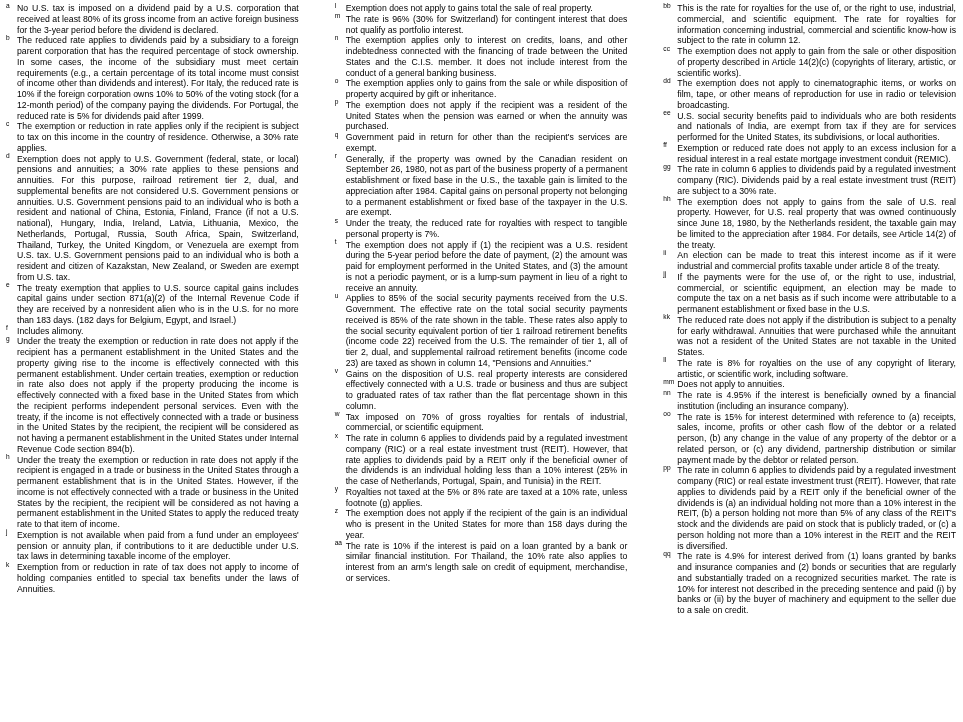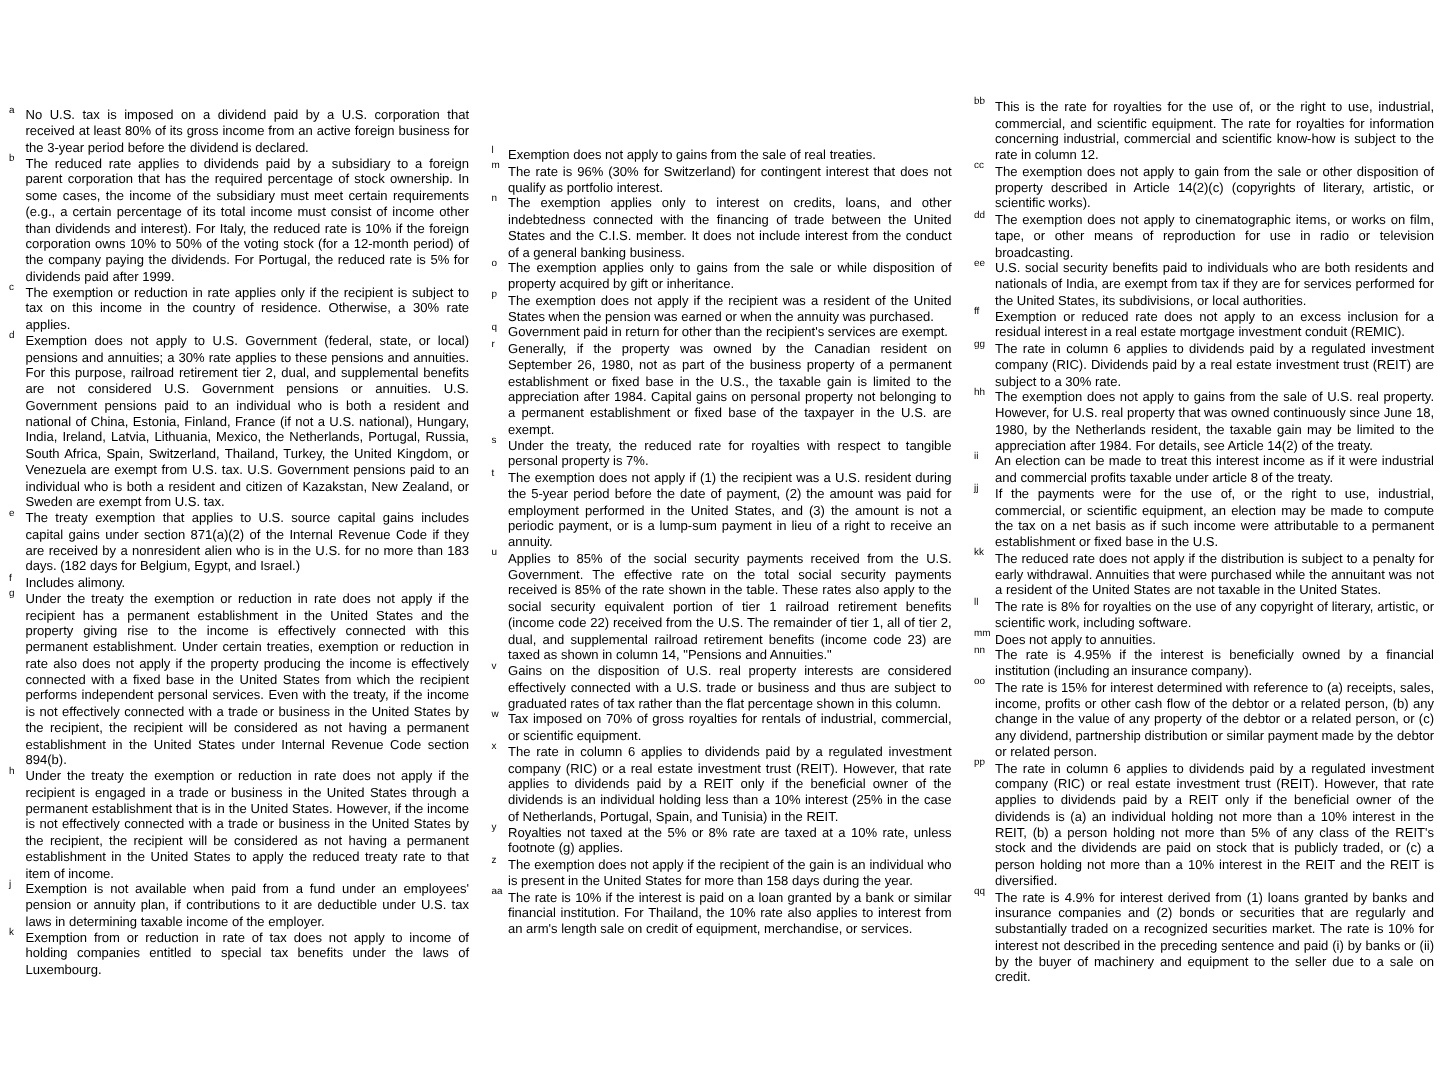--- a/index.html
+++ b/index.html
@@ -1,29 +1,28 @@
 <!DOCTYPE html>
 <html><head>
 <meta charset="utf-8">
 <style>
   html, body { margin: 0; padding: 0; background: #ffffff; }
   .page {
     width: 963px;
     height: 722px;
     box-sizing: border-box;
     display: flex;
-    gap: 14px;
+    gap: 35px;
     padding: 3px 7px 2px 5px;
     font-family: "Liberation Sans", sans-serif;
     font-size: 8.7px;
     line-height: 10.75px;
     color: #000000;
     background: #ffffff;
     overflow: hidden;
-    align-items: center;
   }
   .col {
     flex: 1 1 0;
     min-width: 0;
   }
   .fn {
     position: relative;
     padding-left: 12px;
     text-align: justify;
     text-justify: inter-word;
@@ -76,26 +75,26 @@
   <div class="fn">
     <sup class="fn-marker">h</sup><span class="fn-text">Under the treaty the exemption or reduction in rate does not apply if the recipient is engaged in a trade or business in the United States through a permanent establishment that is in the United States. However, if the income is not effectively connected with a trade or business in the United States by the recipient, the recipient will be considered as not having a permanent establishment in the United States to apply the reduced treaty rate to that item of income.</span>
   </div>
 
 
   <div class="fn">
     <sup class="fn-marker">j</sup><span class="fn-text">Exemption is not available when paid from a fund under an employees' pension or annuity plan, if contributions to it are deductible under U.S. tax laws in determining taxable income of the employer.</span>
   </div>
 
   <div class="fn">
-    <sup class="fn-marker">k</sup><span class="fn-text">Exemption from or reduction in rate of tax does not apply to income of holding companies entitled to special tax benefits under the laws of Luxembourg.</span>
+    <sup class="fn-marker">k</sup><span class="fn-text">Exemption from or reduction in rate of tax does not apply to income of holding companies entitled to special tax benefits under the laws of Annuities.</span>
   </div>
 </div>
   <div class="col" data-column="1">
   <div class="fn">
-    <sup class="fn-marker">l</sup><span class="fn-text">Exemption does not apply to gains from the sale of real treaties.</span>
+    <sup class="fn-marker">l</sup><span class="fn-text">Exemption does not apply to gains total the sale of real property.</span>
   </div>
 
   <div class="fn">
     <sup class="fn-marker">m</sup><span class="fn-text">The rate is 96% (30% for Switzerland) for contingent interest that does not qualify as portfolio interest.</span>
   </div>
 
   <div class="fn">
     <sup class="fn-marker">n</sup><span class="fn-text">The exemption applies only to interest on credits, loans, and other indebtedness connected with the financing of trade between the United States and the C.I.S. member. It does not include interest from the conduct of a general banking business.</span>
   </div>
 

